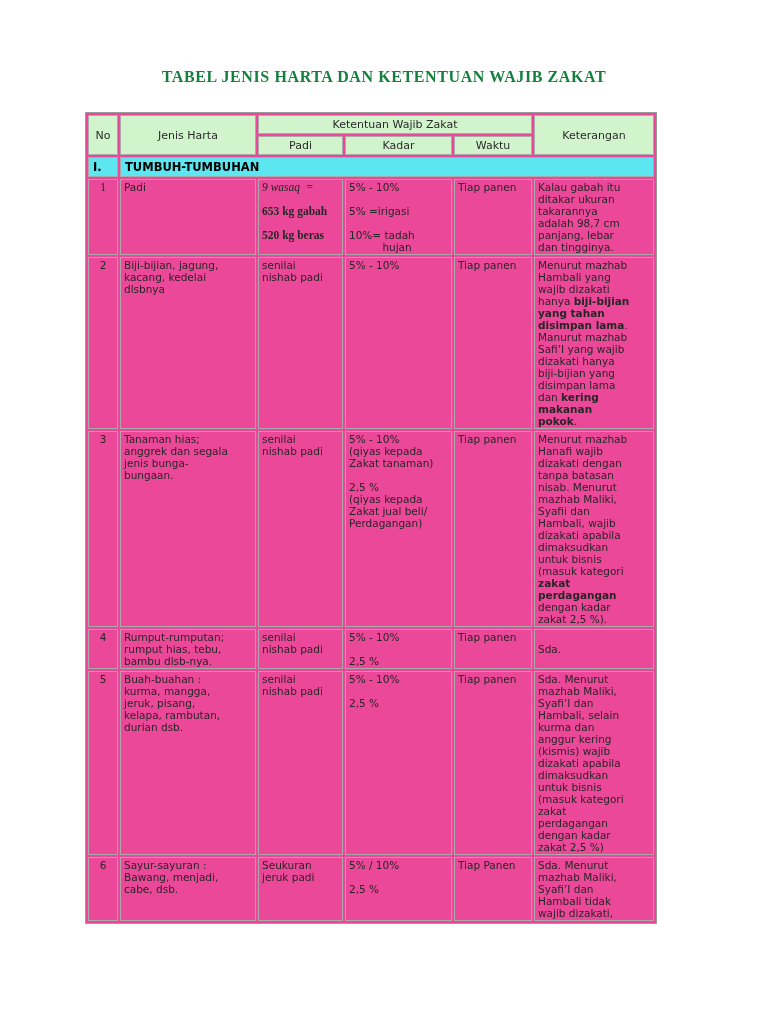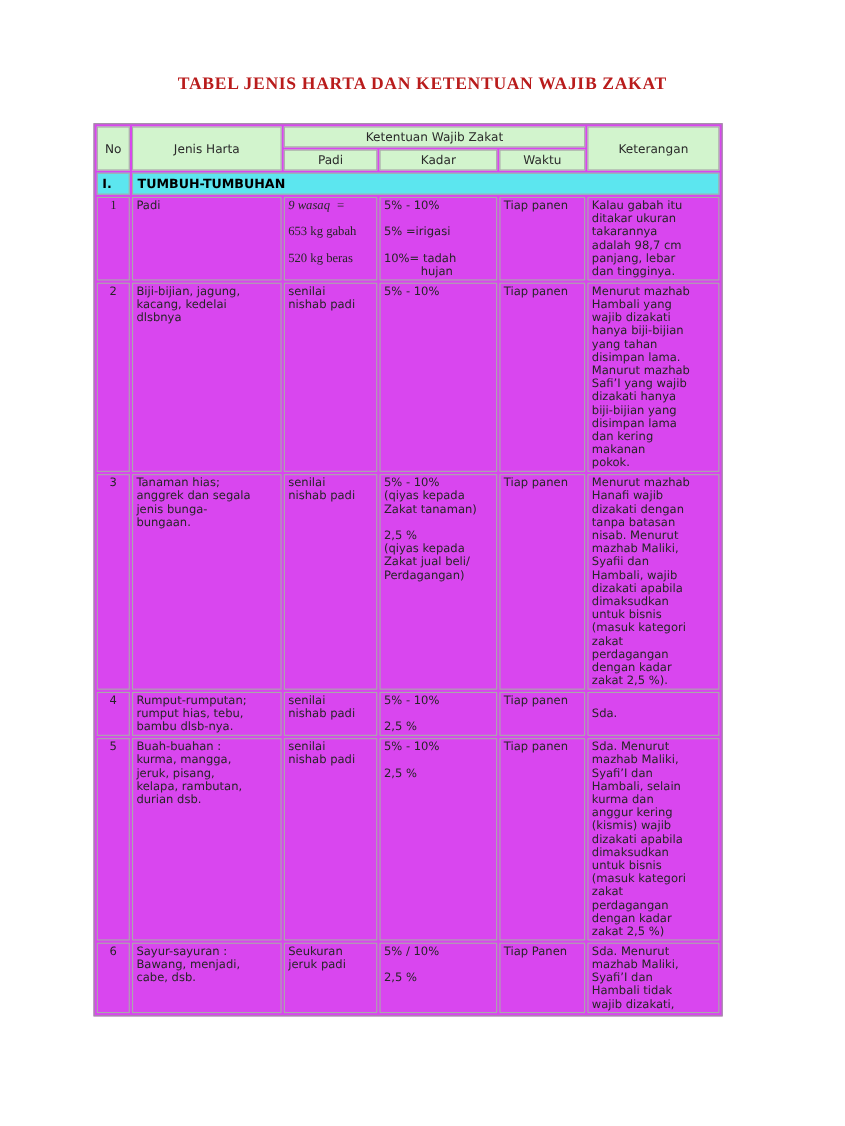--- a/index.html
+++ b/index.html
@@ -6,28 +6,28 @@
   body {
     width: 768px; height: 1024px; position: relative; overflow: hidden;
     font-family: "DejaVu Sans", sans-serif; color: #1f1f1f;
   }
   .page { position: absolute; inset: 0; background: #ffffff; }
   .doc-title {
     position: absolute; top: 68px; left: 0; width: 100%;
     margin: 0; text-align: center;
     font-family: "Liberation Serif", serif;
     font-size: 16px; font-weight: bold; letter-spacing: 0.6px;
-    color: #b91c1c;
+    color: #15803d;
   }
   table.zakat {
     position: absolute; top: 112px; left: 85px;
     width: 572px; table-layout: fixed;
     border-collapse: separate; border-spacing: 2px;
     border: 1px solid var(--border-outer, #9a9a9a);
-    background: #d946ef;
+    background: #ec4899;
   }
   td {
     box-sizing: border-box;
     border: 1px solid var(--border-cell, #a9a9a9);
     vertical-align: top;
     font-size: 10.5px; line-height: 12px;
     padding: 1px 3px;
     white-space: pre-wrap; word-wrap: break-word;
     color: #262626;
   }
@@ -36,21 +36,21 @@
     text-align: center; vertical-align: middle;
     font-size: 11px; line-height: 13px; padding: 2px;
     color: #2a2a2a;
   }
   td.sec {
     background: var(--section-bg, #5ce6ef);
     font-weight: bold; font-size: 11.5px; line-height: 14px;
     color: #000000; vertical-align: middle; padding: 2px 4px;
   }
   td.col-no { text-align: center; }
-  .b { font-weight: normal; }
+  .b { font-weight: bold; }
   .i { font-style: italic; }
   .serif { font-family: "Liberation Serif", serif; font-size: 11.5px; }
 </style>
 </head>
 <body>
 
 <div class="page">
   <h1 class="doc-title">TABEL JENIS HARTA DAN KETENTUAN WAJIB ZAKAT</h1>
 
   <table class="zakat">

